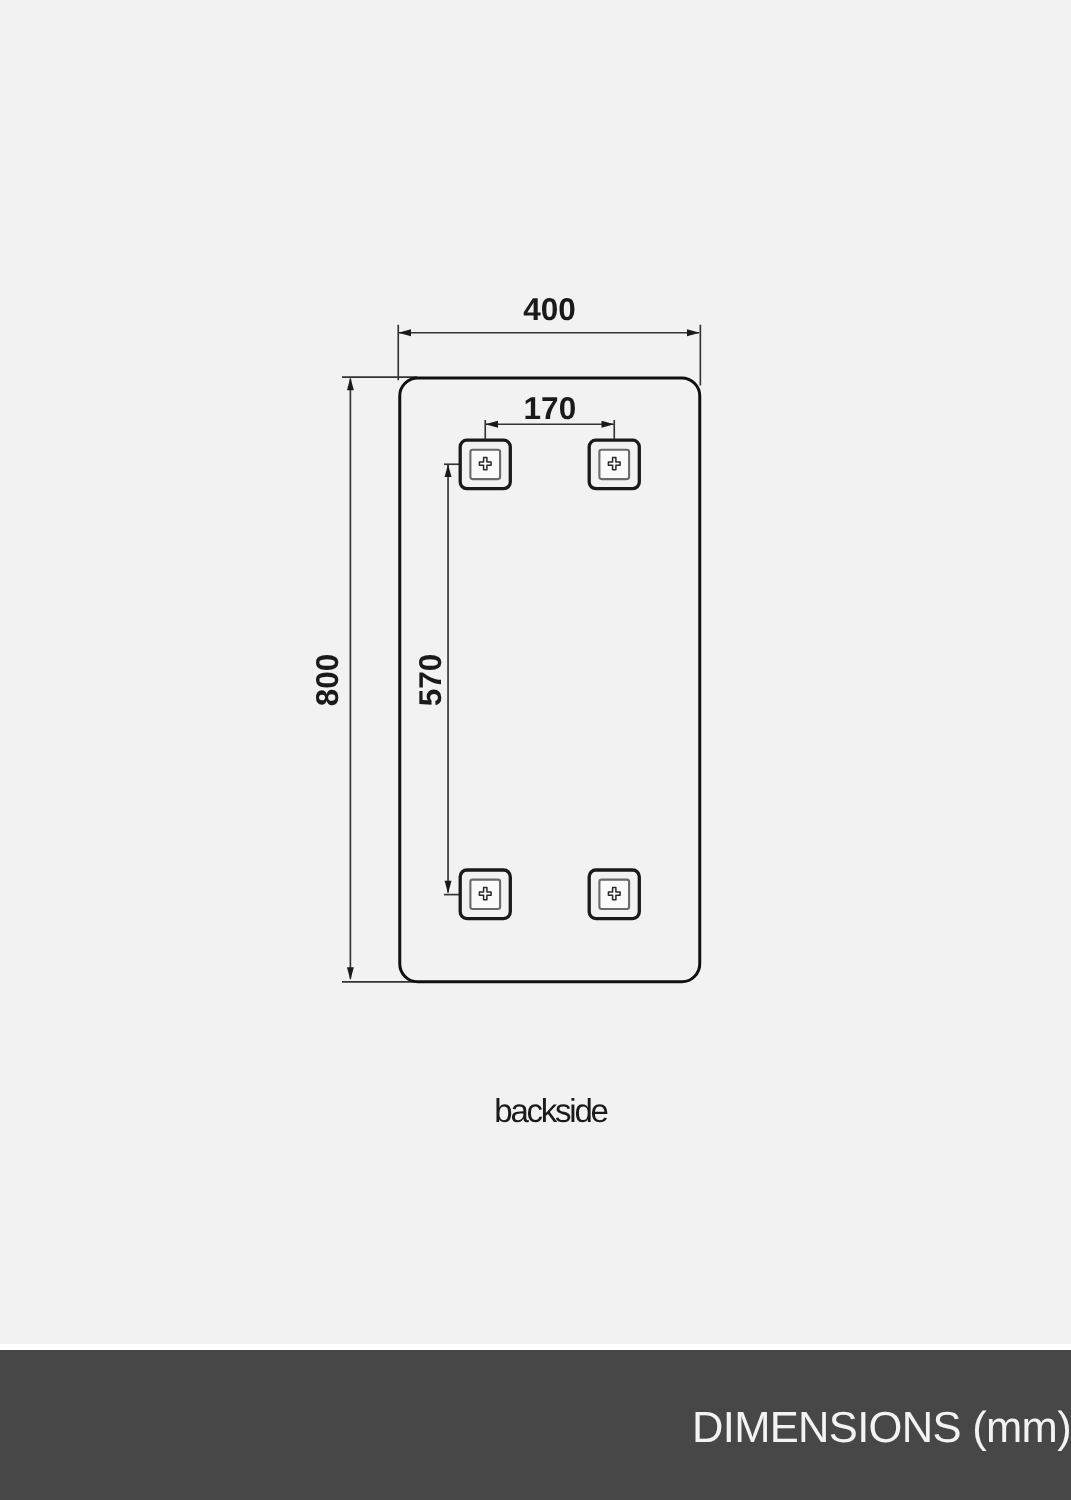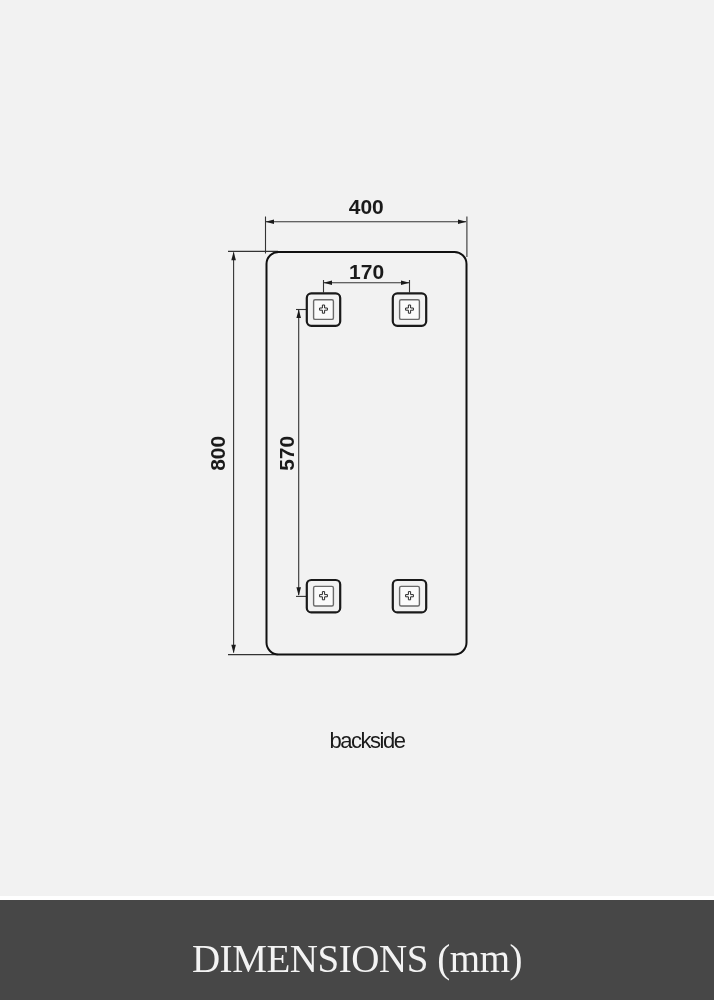--- a/index.html
+++ b/index.html
@@ -1,20 +1,20 @@
 <!DOCTYPE html>
 <html><head>
 <meta charset="utf-8">
 <style>
   html,body{margin:0;padding:0;}
   body{width:714px;height:1000px;background:#f2f2f2;font-family:"Liberation Sans",sans-serif;overflow:hidden;position:relative;}
   #diagram{position:absolute;left:0;top:0;}
   #whitegap{position:absolute;left:0;top:896px;width:714px;height:4px;background:#ffffff;}
   #footer{position:absolute;left:0;top:900px;width:714px;height:100px;background:#474747;}
-  #footer span{position:absolute;left:0;top:36px;width:714px;text-align:center;font-size:39px;color:#f3f3f3;letter-spacing:-0.45px;font-family:Liberation Serif, serif;}
+  #footer span{position:absolute;left:0;top:36px;width:714px;text-align:right;font-size:29px;color:#f3f3f3;letter-spacing:-0.45px;}
 </style>
 </head>
 <body>
 <svg id="diagram" width="714" height="896" viewBox="0 0 714 896">
   <g fill="none" stroke="#333333" stroke-width="1.1">
 
     <line x1="266" y1="221.8" x2="466" y2="221.8"></line>
 
     <line x1="265.5" y1="216.5" x2="265.5" y2="253.5"></line>
     <line x1="466.9" y1="216.5" x2="466.9" y2="257"></line>

